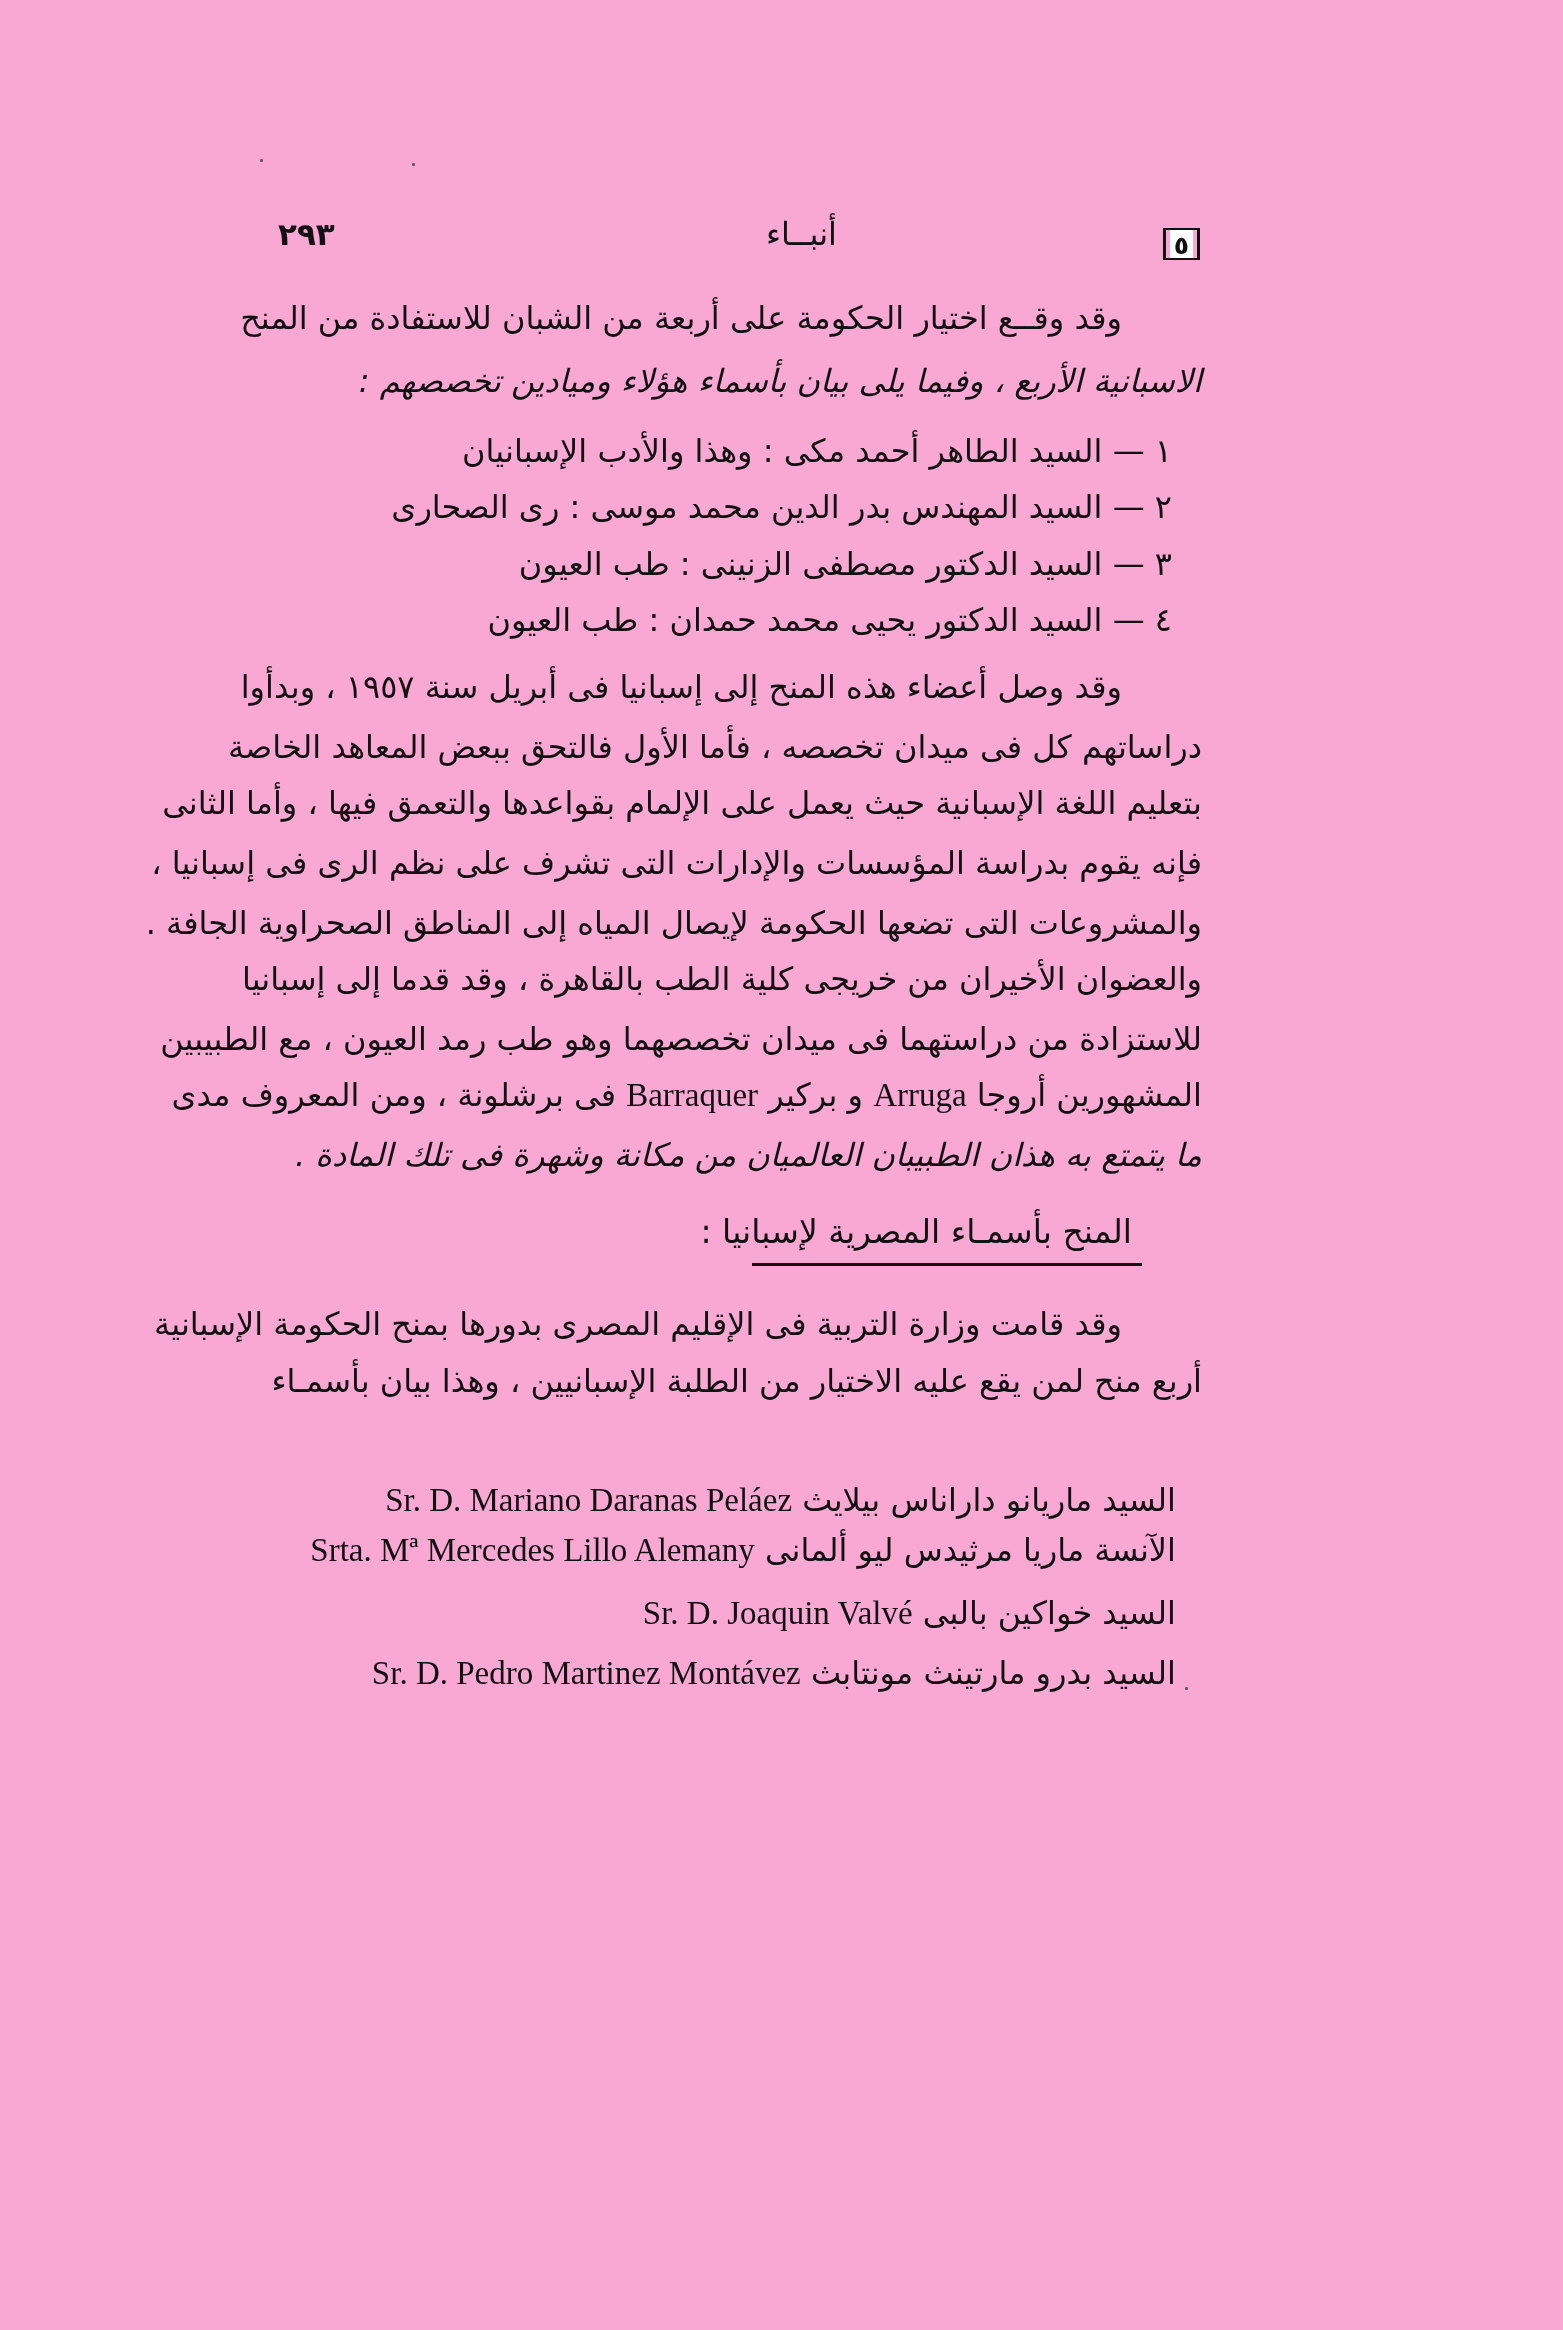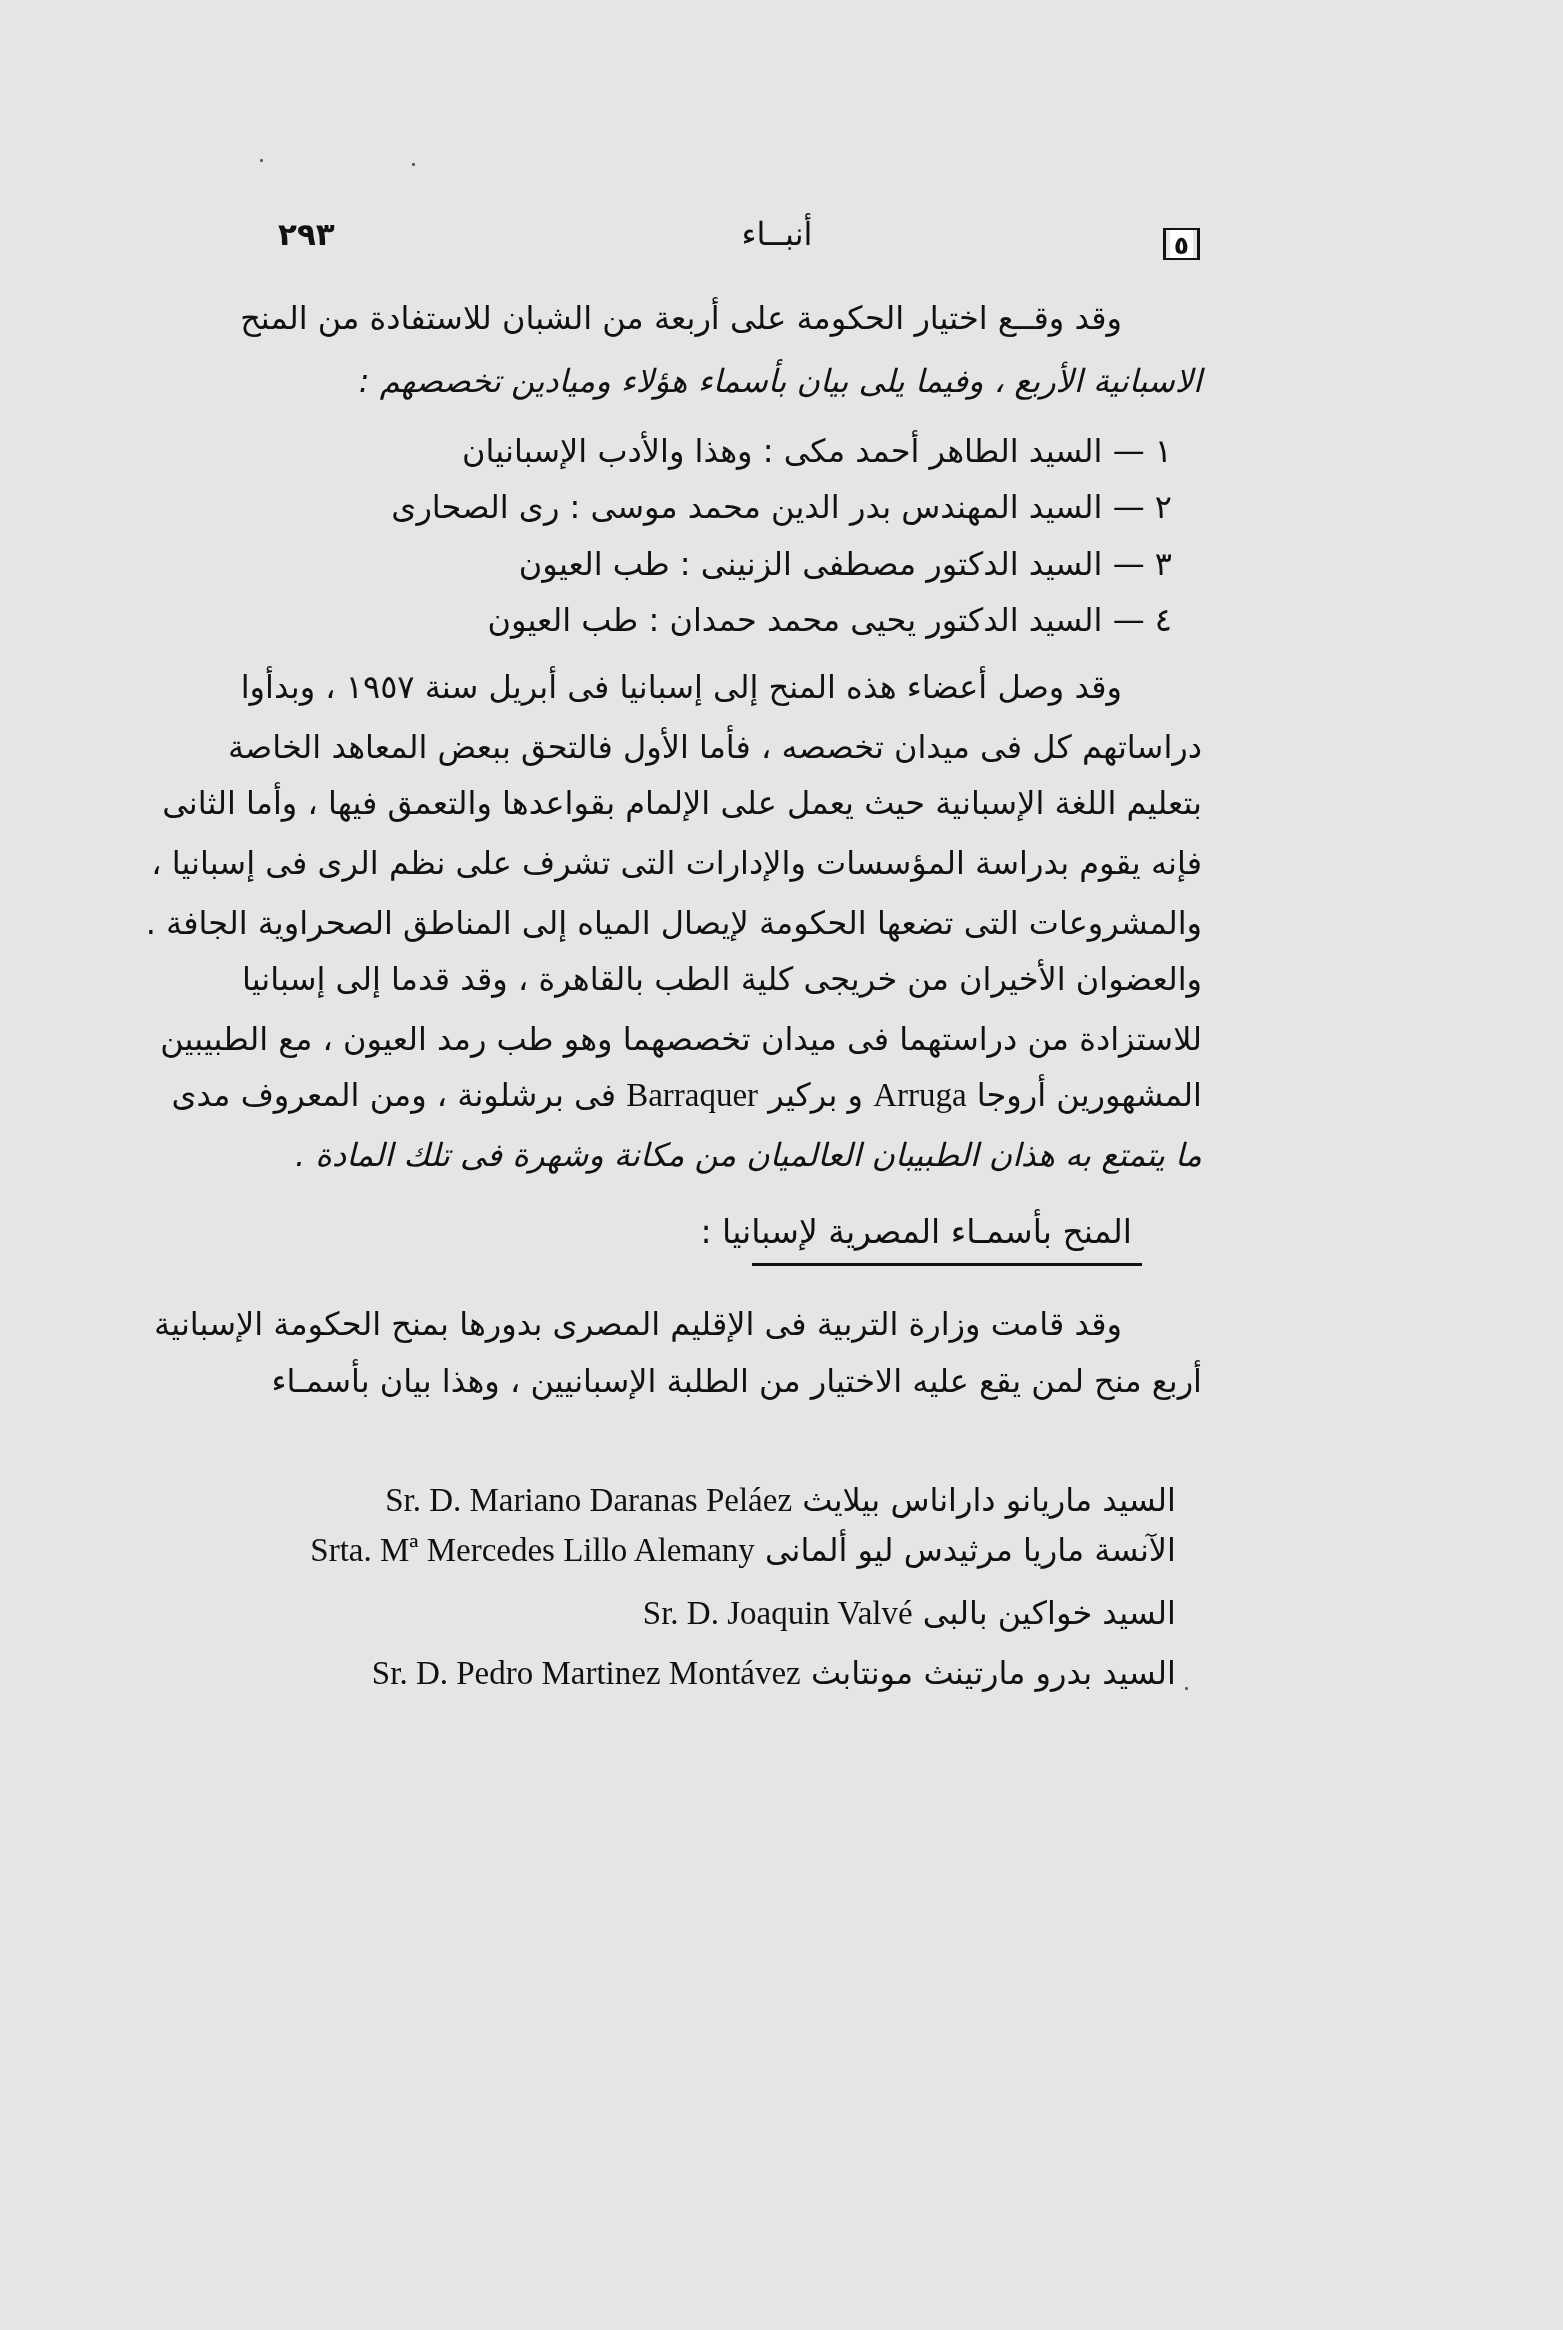--- a/index.html
+++ b/index.html
@@ -1,21 +1,21 @@
 <!DOCTYPE html>
 <html style="font-size:10.6px"><head>
 <meta charset="utf-8">
 <style>
   html, body { margin: 0; padding: 0; background: #ffffff; }
   body { width: 1564px; height: 2330px; position: relative; overflow: hidden;
          font-family: "DejaVu Serif", serif; color: #111; }
-  .page { position: absolute; left: 0; top: 0; width: 1564px; height: 2330px; background: #e5e5e5; }
+  .page { position: absolute; left: 0; top: 0; width: 1564px; height: 2330px; background: #f9a8d4; }
   .hdr { position: absolute; top: 214px; font-size: 31px; line-height: 40px; }
   .hdr-page { left: 278px; font-family: "DejaVu Sans", sans-serif; font-weight: bold; letter-spacing: 4px; }
-  .hdr-title { left: 717px; width: 120px; text-align: center; font-size: 32px; direction: rtl; }
+  .hdr-title { left: 717px; width: 120px; font-size: 32px; direction: rtl; }
   .hdr-sec { left: 1163px; width: 37px; height: 32px; top: 228px; border: 3.3px solid #111; border-top-width:2.7px; border-bottom-width:2.7px;
              font-size: 25px; line-height: 31px; text-align: center; font-weight: bold; box-sizing: border-box;
              font-family: "DejaVu Sans", sans-serif; }
   .hdr-sec span { display:block; background:#fff; margin: 0 4px; height:100%; }
   .line { position: absolute; left: 276px; width: 926px; direction: rtl; text-align: justify;
           text-align-last: justify; font-size: 32px; line-height: 53px; white-space: nowrap;
           font-family: "DejaVu Sans", sans-serif; }
   .line.last { text-align-last: right; font-style: italic; }
   .line.indent { padding-right: 80px; box-sizing: border-box; }
   .item { position: absolute; right: 392px; direction: rtl; font-size: 32px; line-height: 53px;

